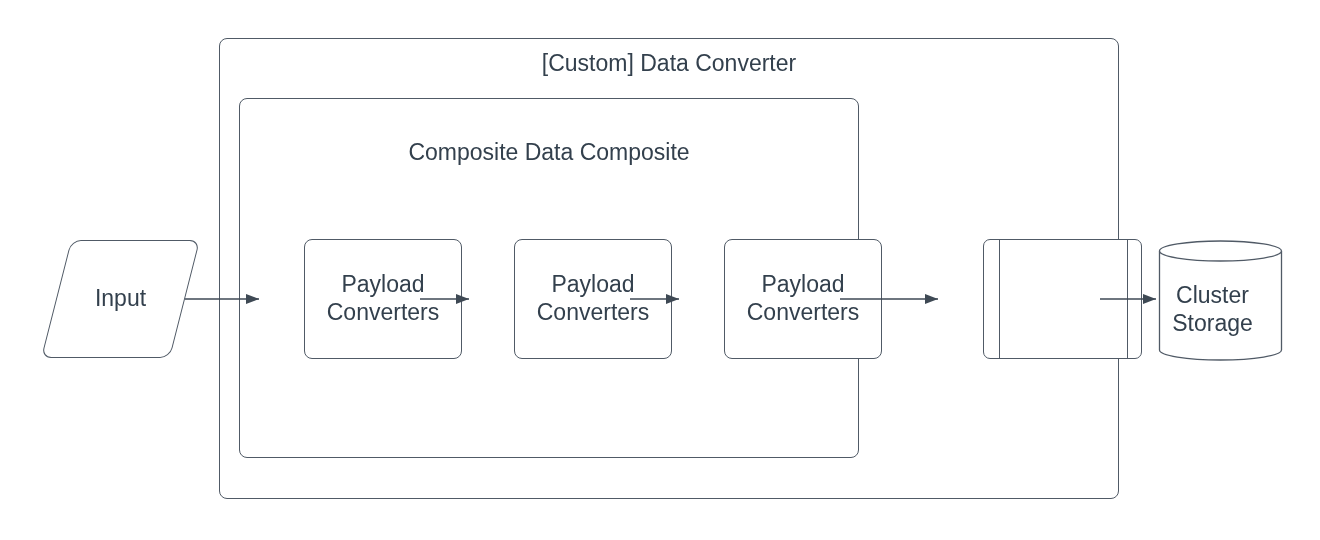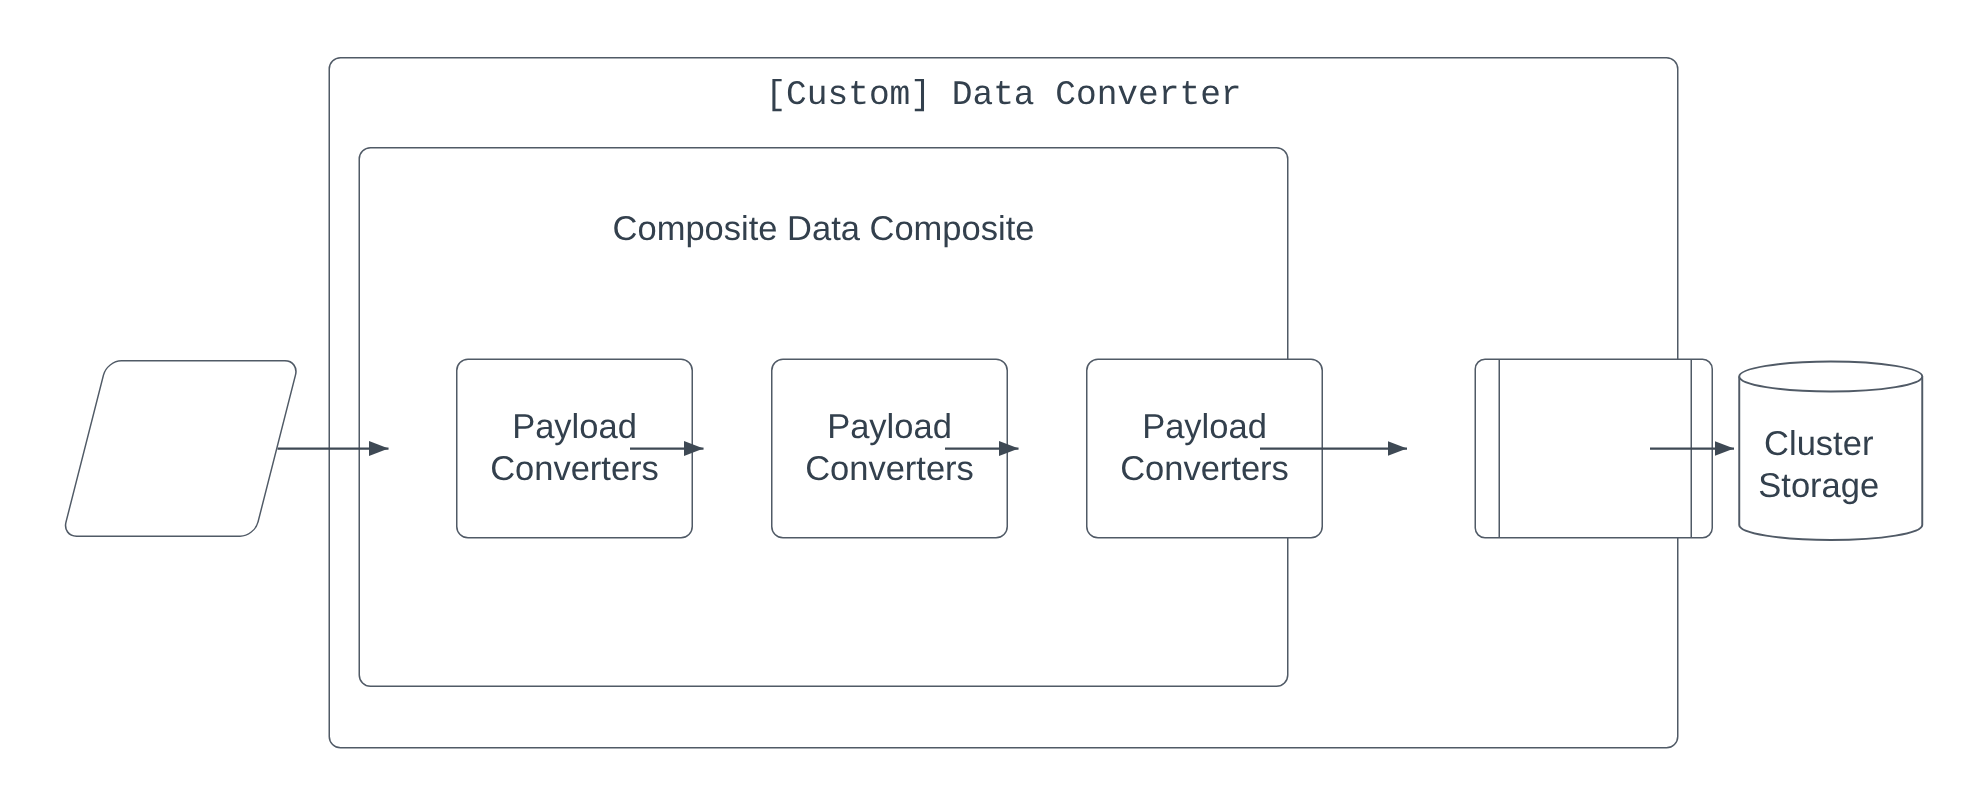--- a/index.html
+++ b/index.html
@@ -81,28 +81,29 @@
   .arrowhead { fill: var(--arrow); }
   #cylinder { position: absolute; left: 1158px; top: 240px; }
   #cylinder path, #cylinder ellipse { fill: var(--background); stroke: var(--border); stroke-width: 1.3px; }
 </style>
 </head>
 <body>
 
 <div id="canvas">
 
   <div class="group" style="left:219px; top:38px; width:900px; height:461px;">
-    <div class="group-label" style="top:11px;font-family:Liberation Mono, monospace;">[Custom] Data Converter</div>
+    <div class="group-label" style="top:11px;">[Custom] Data Converter</div>
   </div>
 
   <div class="group" style="left:239px; top:98px; width:620px; height:360px;">
     <div class="group-label" style="top:40px;">Composite Data Composite</div>
   </div>
 
   <div class="parallelogram"></div>
+  <div class="shape-label" style="left:41px; top:240px; width:159px; height:118px;">Input</div>
 
   <div class="node" style="left:261px; top:239px; width:158px; height:120px;">
     <span>Payload Converters</span>
   </div>
 
   <div class="node" style="left:471px; top:239px; width:158px; height:120px;">
     <span>Payload Converters</span>
   </div>
 
   <div class="node" style="left:681px; top:239px; width:158px; height:120px;">

